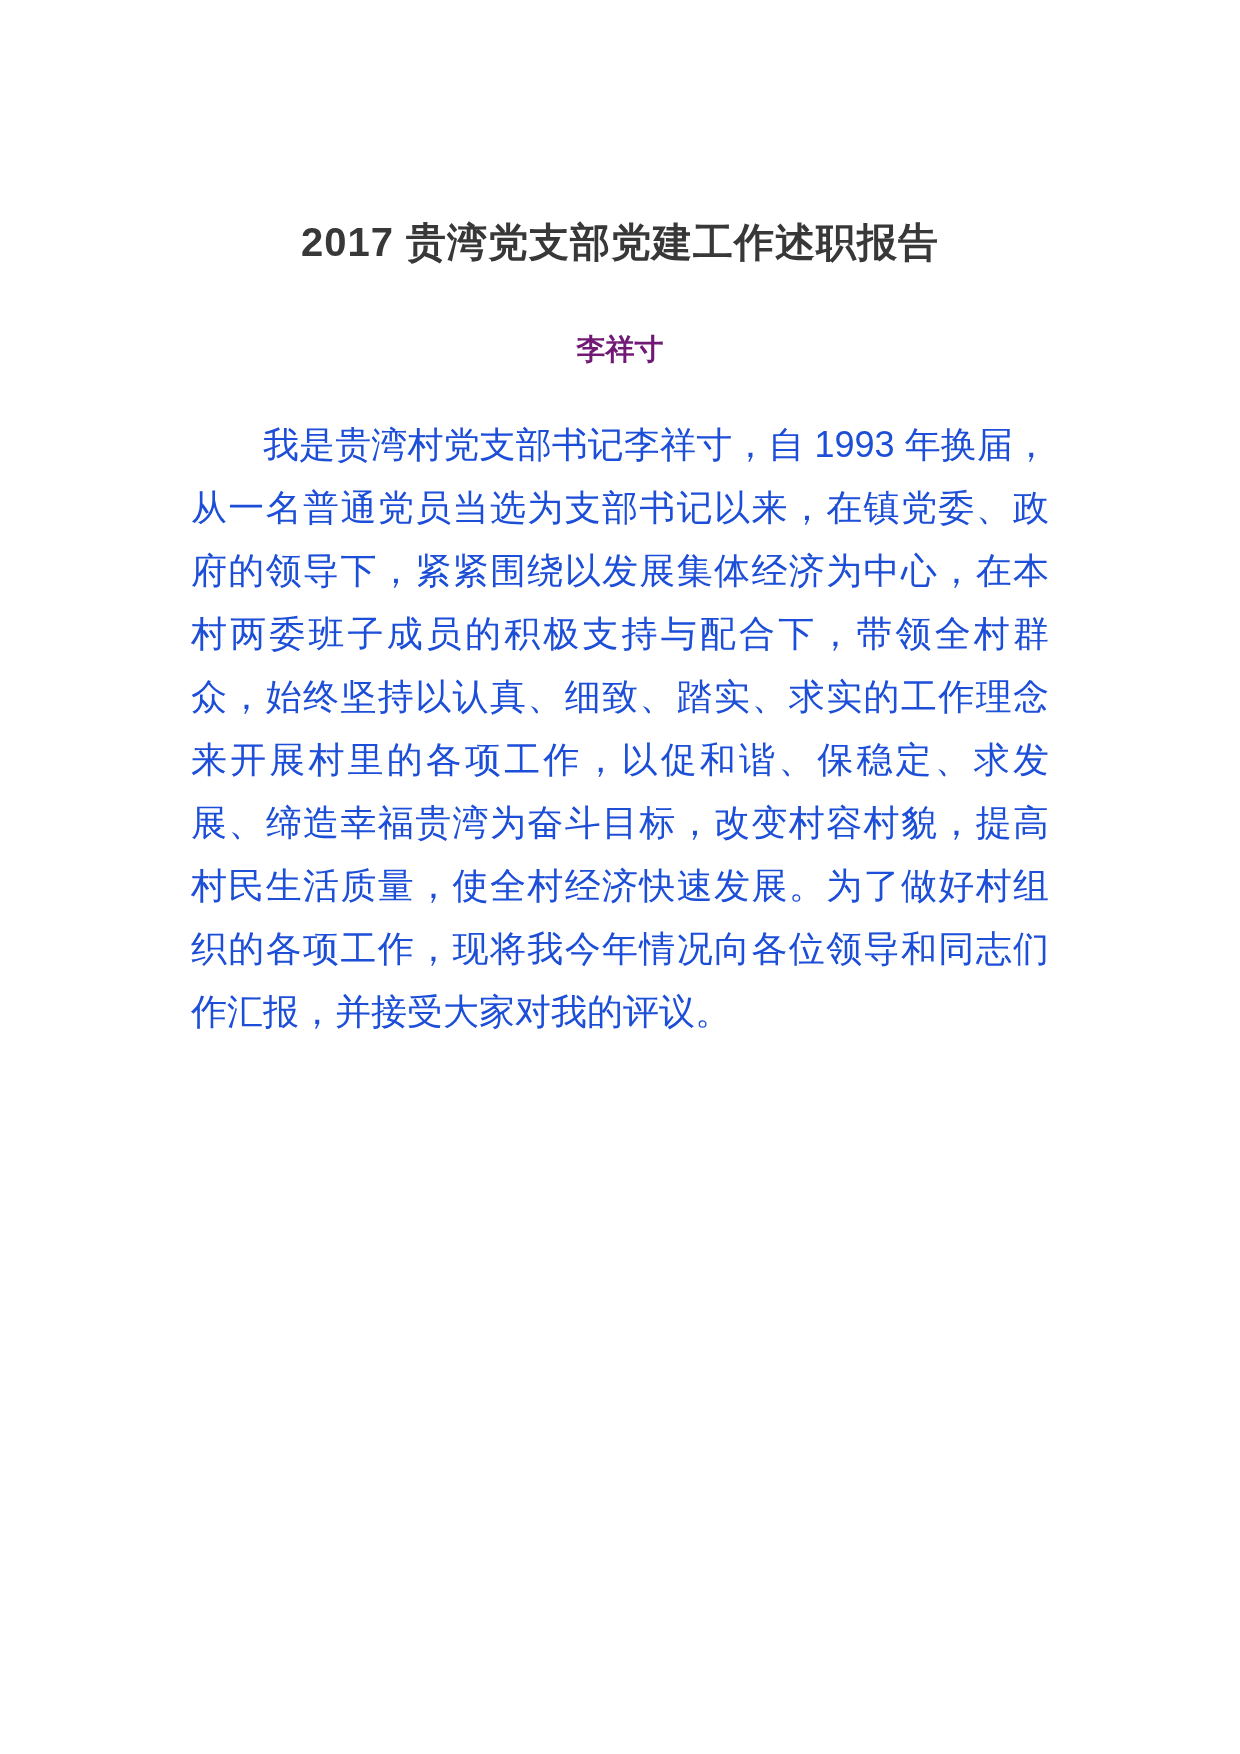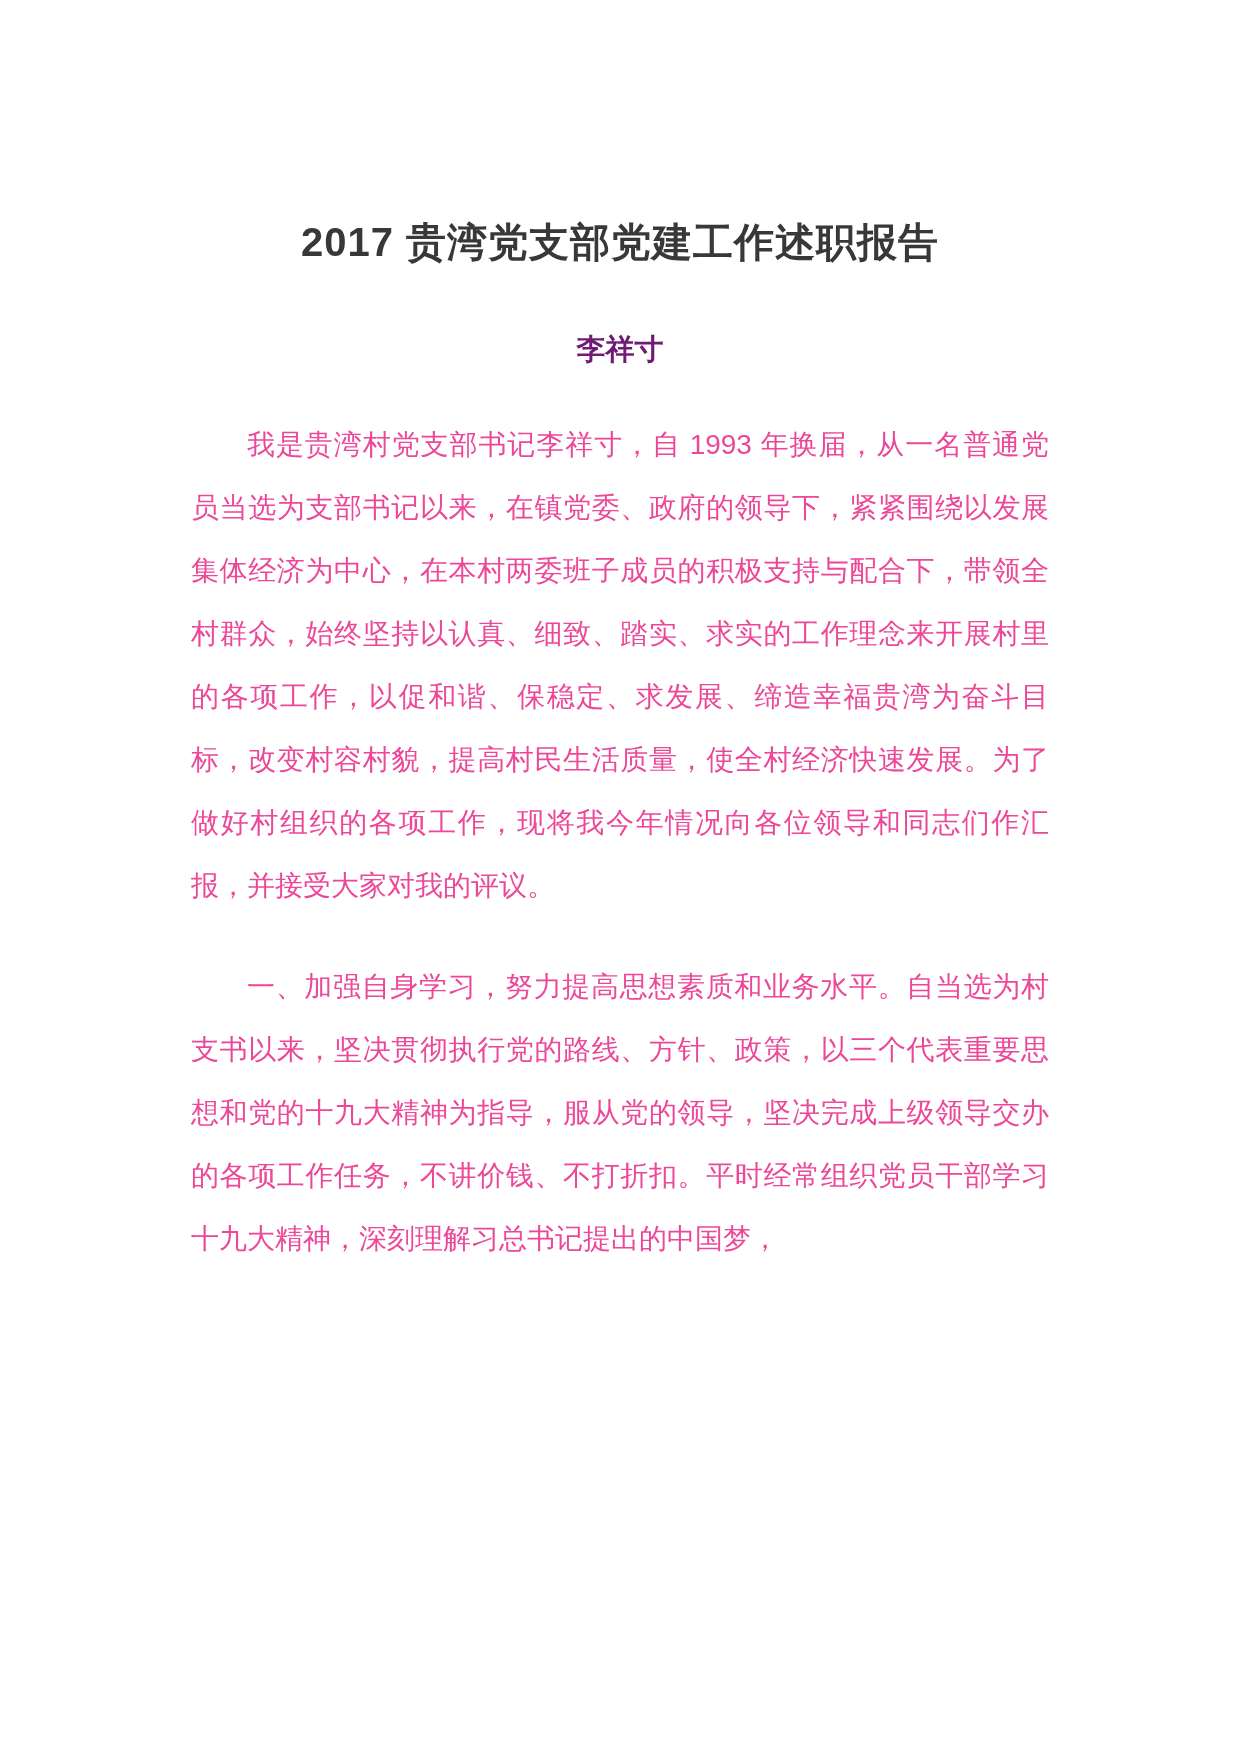--- a/index.html
+++ b/index.html
@@ -29,34 +29,33 @@
   }
   .doc-author {
     font-size: 29px;
     font-weight: bold;
     color: #701a75;
     text-align: center;
     line-height: 38px;
     margin-bottom: 45px;
   }
   .doc-body p {
-    font-size: 28px;
+    font-size: 36px;
     line-height: 63px;
-    color: #ec4899;
+    color: #1d4ed8;
     text-align: justify;
     text-indent: 2em;
     margin-bottom: 38px;
     word-break: break-all;
   }
 </style>
 </head>
 <body>
 
 <div class="page">
   <div class="content">
     <h1 class="doc-title">2017 贵湾党支部党建工作述职报告</h1>
     <div class="doc-author">李祥寸</div>
     <div class="doc-body">
       <p>我是贵湾村党支部书记李祥寸，自 1993 年换届，从一名普通党员当选为支部书记以来，在镇党委、政府的领导下，紧紧围绕以发展集体经济为中心，在本村两委班子成员的积极支持与配合下，带领全村群众，始终坚持以认真、细致、踏实、求实的工作理念来开展村里的各项工作，以促和谐、保稳定、求发展、缔造幸福贵湾为奋斗目标，改变村容村貌，提高村民生活质量，使全村经济快速发展。为了做好村组织的各项工作，现将我今年情况向各位领导和同志们作汇报，并接受大家对我的评议。</p>
-      <p>一、加强自身学习，努力提高思想素质和业务水平。自当选为村支书以来，坚决贯彻执行党的路线、方针、政策，以三个代表重要思想和党的十九大精神为指导，服从党的领导，坚决完成上级领导交办的各项工作任务，不讲价钱、不打折扣。平时经常组织党员干部学习十九大精神，深刻理解习总书记提出的中国梦，</p>
     </div>
   </div>
 </div>
 
 </body></html>

